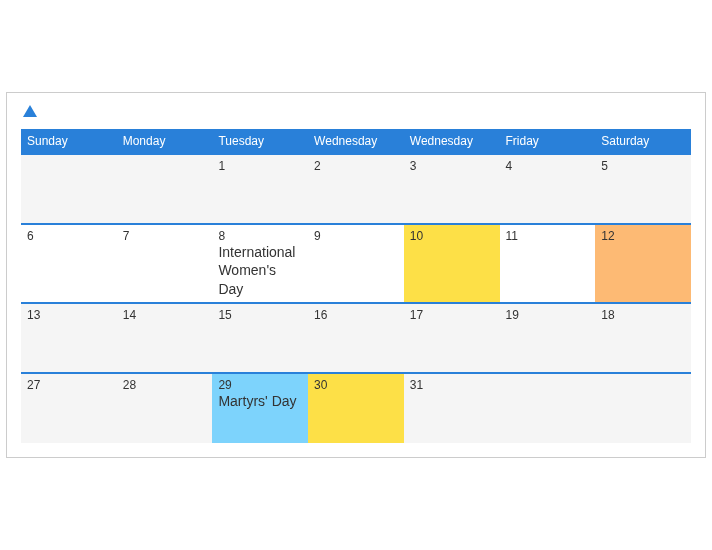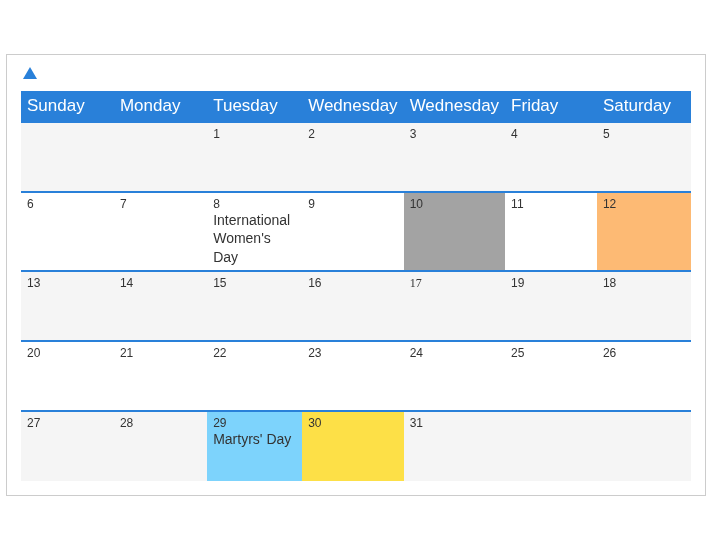--- a/index.html
+++ b/index.html
@@ -68,21 +68,21 @@
       text-align: right;
       min-width: 90px;
     }
     .calendar-grid {
       width: 100%;
       border-collapse: collapse;
     }
     .calendar-grid th {
       background: #2980d9;
       color: #fff;
-      font-size: 17px;
+      font-size: 12px;
       font-weight: normal;
       padding: 5px 6px;
       text-align: left;
       border: none;
     }
     .calendar-grid td {
       vertical-align: top;
       padding: 4px 6px 4px;
       font-size: 12px;
       color: #333;
@@ -167,21 +167,21 @@
             <span class="day-number">6</span>
           </td>
           <td style="background: rgb(255, 255, 255);">
             <span class="day-number">7</span>
           </td>
           <td style="background: rgb(255, 255, 255);"><span class="day-number">8</span><span class="event-text" style="white-space: pre-line;">International
 Women's Day</span></td>
           <td style="background: rgb(255, 255, 255);">
             <span class="day-number">9</span>
           </td>
-          <td style="background: #a3a3a3;">
+          <td style="background: #fde047;">
             <span class="day-number">10</span>
           </td>
           <td style="background: rgb(255, 255, 255);">
             <span class="day-number">11</span>
           </td>
           <td style="background: #fdba74;">
             <span class="day-number">12</span>
           </td>
         </tr>
         <tr>
@@ -190,51 +190,28 @@
           </td>
           <td style="background: rgb(245, 245, 245);">
             <span class="day-number">14</span>
           </td>
           <td style="background: rgb(245, 245, 245);">
             <span class="day-number">15</span>
           </td>
           <td style="background: rgb(245, 245, 245);">
             <span class="day-number">16</span>
           </td>
-          <td style="background: rgb(245, 245, 245); font-family: Liberation Serif, serif;">
+          <td style="background: rgb(245, 245, 245);">
             <span class="day-number">17</span>
           </td>
           <td style="background: rgb(245, 245, 245);">
             <span class="day-number">19</span>
           </td>
           <td style="background: rgb(245, 245, 245);">
             <span class="day-number">18</span>
-          </td>
-        </tr>
-        <tr>
-          <td style="background: rgb(255, 255, 255);">
-            <span class="day-number">20</span>
-          </td>
-          <td style="background: rgb(255, 255, 255);">
-            <span class="day-number">21</span>
-          </td>
-          <td style="background: rgb(255, 255, 255);">
-            <span class="day-number">22</span>
-          </td>
-          <td style="background: rgb(255, 255, 255);">
-            <span class="day-number">23</span>
-          </td>
-          <td style="background: rgb(255, 255, 255);">
-            <span class="day-number">24</span>
-          </td>
-          <td style="background: rgb(255, 255, 255);">
-            <span class="day-number">25</span>
-          </td>
-          <td style="background: rgb(255, 255, 255);">
-            <span class="day-number">26</span>
           </td>
         </tr>
         <tr>
           <td style="background: rgb(245, 245, 245);">
             <span class="day-number">27</span>
           </td>
           <td style="background: rgb(245, 245, 245);">
             <span class="day-number">28</span>
           </td>
           <td style="background: #7dd3fc; margin-top: 44px;"><span class="day-number">29</span><span class="event-text" style="white-space: pre-line;">Martyrs' Day</span></td>

